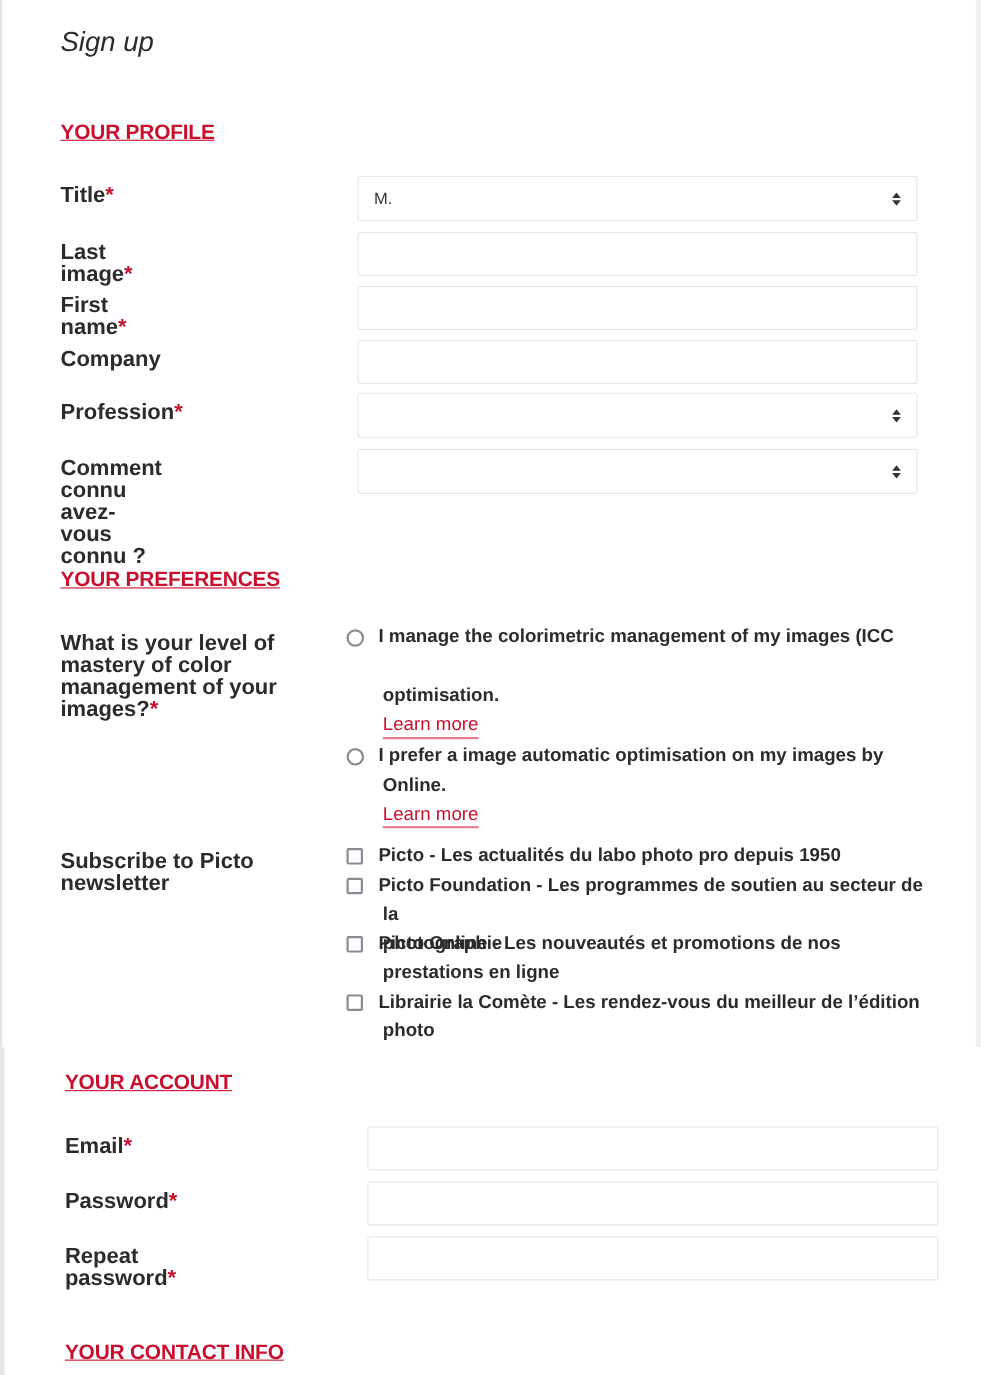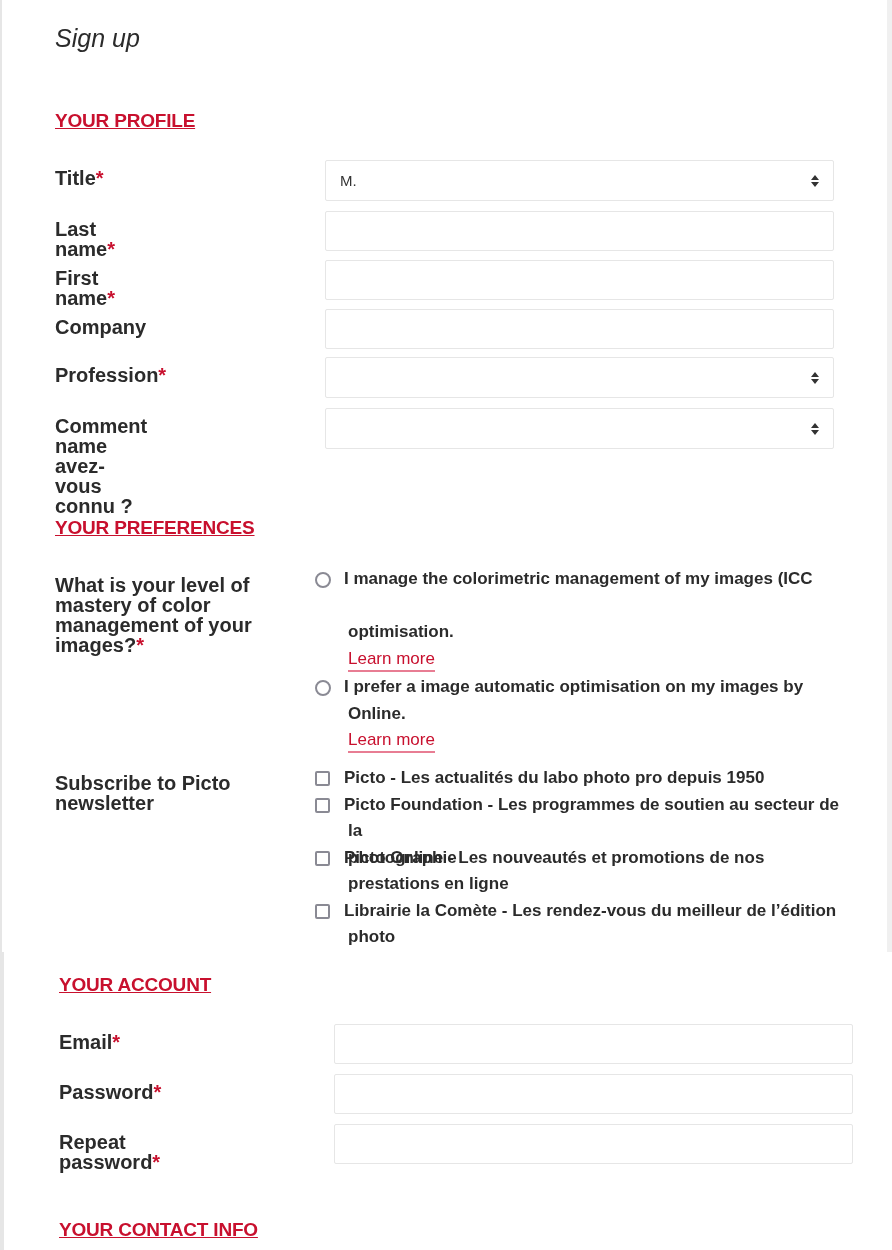--- a/index.html
+++ b/index.html
@@ -69,21 +69,21 @@
     <span class="lbl" style="top:8px"><span>Title</span><span class="req">*</span></span>
     <div class="field" style="left:270px; top:0; width:509px; height:41px">
       <span>M.</span>
       <svg class="select-arrows" viewBox="0 0 8 12">
           <path d="M4 0 L8 5 L0 5 Z M0 7 L8 7 L4 12 Z" fill="#333"></path>
         </svg>
     </div>
   </div>
 
   <div class="row" style="top:211px">
-    <span class="lbl" style="top:8px"><span>Last name</span><span class="req">*</span></span>
+    <span class="lbl" style="top:8px"><span>Last image</span><span class="req">*</span></span>
     <div class="field" style="left:270px; top:0; width:509px">
         <span></span>
       </div>
   </div>
 
   <div class="row" style="top:260px">
     <span class="lbl" style="top:8px"><span>First name</span><span class="req">*</span></span>
     <div class="field" style="left:270px; top:0; width:509px">
         <span></span>
       </div>
@@ -101,21 +101,21 @@
     <div class="field" style="left:270px; top:0; width:509px; height:41px">
       <span></span>
       <svg class="select-arrows" viewBox="0 0 8 12">
           <path d="M4 0 L8 5 L0 5 Z M0 7 L8 7 L4 12 Z" fill="#333"></path>
         </svg>
     </div>
   </div>
 
   <div class="row" style="top:408px">
     <span class="lbl" style="top:8px">
-      <span>Comment name avez-vous</span><br><span>connu ?</span>
+      <span>Comment connu avez-vous</span><br><span>connu ?</span>
     </span>
     <div class="field" style="left:270px; top:0; width:509px; height:41px">
       <span></span>
       <svg class="select-arrows" viewBox="0 0 8 12">
           <path d="M4 0 L8 5 L0 5 Z M0 7 L8 7 L4 12 Z" fill="#333"></path>
         </svg>
     </div>
   </div>
 
   <h2 class="section-title" style="top:517px">YOUR PREFERENCES</h2>

